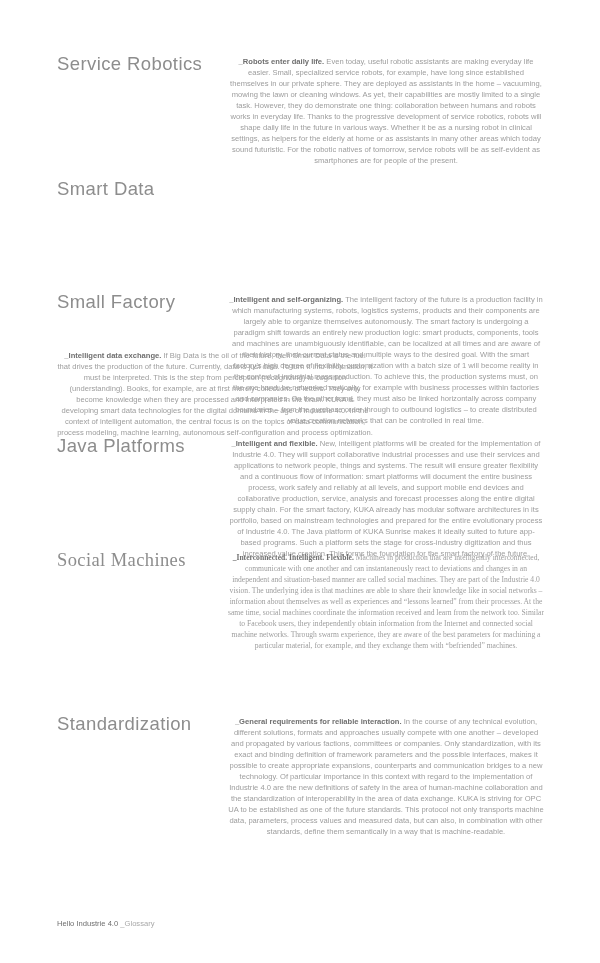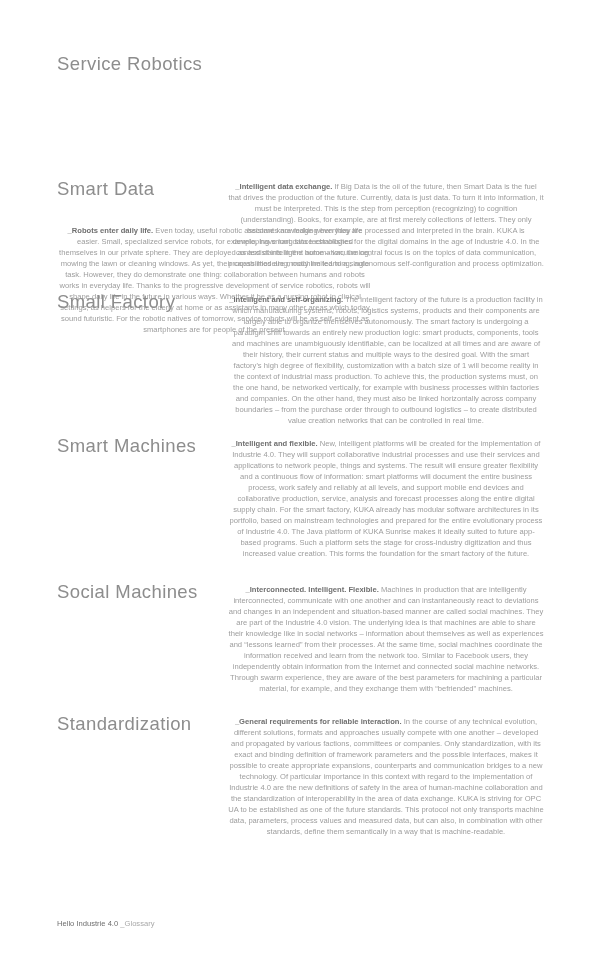--- a/index.html
+++ b/index.html
@@ -33,25 +33,25 @@
     flex: 0 0 316px;
     font-size: 7.6px;
     line-height: 11px;
     color: #9d9d9d;
     text-align: center;
   }
   .lead {
     font-weight: bold;
     color: #6f6f6f;
   }
-  .e0 { top: 56px; flex-direction: column; }
-  .e1 { top: 181px; }
+  .e0 { top: 56px; }
+  .e1 { top: 181px; flex-direction: column; }
   .e2 { top: 294px; }
   .e3 { top: 438px; }
-  .e4 { top: 584px; }
+  .e4 { top: 552px; font-family: Liberation Serif, serif; }
   .e5 { top: 716px; }
   .footer {
     position: absolute;
     left: 57px;
     top: 918px;
     font-size: 7.6px;
     line-height: 11px;
   }
   .footer-title {
     font-weight: normal;
@@ -76,21 +76,21 @@
     <div class="term">Smart Data</div>
     <div class="definition"><span class="lead">_Intelligent data exchange.</span><span> If Big Data is the oil of the future, then Smart Data is the fuel that drives the production of the future. Currently, data is just data. To turn it into information, it must be interpreted. This is the step from perception (recognizing) to cognition (understanding). Books, for example, are at first merely collections of letters. They only become knowledge when they are processed and interpreted in the brain. KUKA is developing smart data technologies for the digital domains in the age of Industrie 4.0. In the context of intelligent automation, the central focus is on the topics of data communication, process modeling, machine learning, autonomous self-configuration and process optimization.</span></div>
   </div>
 
   <div class="entry e2">
     <div class="term">Small Factory</div>
     <div class="definition"><span class="lead">_Intelligent and self-organizing.</span><span> The intelligent factory of the future is a production facility in which manufacturing systems, robots, logistics systems, products and their components are largely able to organize themselves autonomously. The smart factory is undergoing a paradigm shift towards an entirely new production logic: smart products, components, tools and machines are unambiguously identifiable, can be localized at all times and are aware of their history, their current status and multiple ways to the desired goal. With the smart factory's high degree of flexibility, customization with a batch size of 1 will become reality in the context of industrial mass production. To achieve this, the production systems must, on the one hand, be networked vertically, for example with business processes within factories and companies. On the other hand, they must also be linked horizontally across company boundaries – from the purchase order through to outbound logistics – to create distributed value creation networks that can be controlled in real time.</span></div>
   </div>
 
   <div class="entry e3">
-    <div class="term">Smart Machines</div>
+    <div class="term">Java Platforms</div>
     <div class="definition"><span class="lead">_Intelligent and flexible.</span><span> New, intelligent platforms will be created for the implementation of Industrie 4.0. They will support collaborative industrial processes and use their services and applications to network people, things and systems. The result will ensure greater flexibility and a continuous flow of information: smart platforms will document the entire business process, work safely and reliably at all levels, and support mobile end devices and collaborative production, service, analysis and forecast processes along the entire digital supply chain. For the smart factory, KUKA already has modular software architectures in its portfolio, based on mainstream technologies and prepared for the entire evolutionary process of Industrie 4.0. The Java platform of KUKA Sunrise makes it ideally suited to future app-based programs. Such a platform sets the stage for cross-industry digitization and thus increased value creation. This forms the foundation for the smart factory of the future.</span></div>
   </div>
 
   <div class="entry e4">
     <div class="term">Social Machines</div>
     <div class="definition"><span class="lead">_Interconnected. Intelligent. Flexible.</span><span> Machines in production that are intelligently interconnected, communicate with one another and can instantaneously react to deviations and changes in an independent and situation-based manner are called social machines. They are part of the Industrie 4.0 vision. The underlying idea is that machines are able to share their knowledge like in social networks – information about themselves as well as experiences and “lessons learned” from their processes. At the same time, social machines coordinate the information received and learn from the network too. Similar to Facebook users, they independently obtain information from the Internet and connected social machine networks. Through swarm experience, they are aware of the best parameters for machining a particular material, for example, and they exchange them with “befriended” machines.</span></div>
   </div>
 
   <div class="entry e5">
     <div class="term">Standardization</div>

